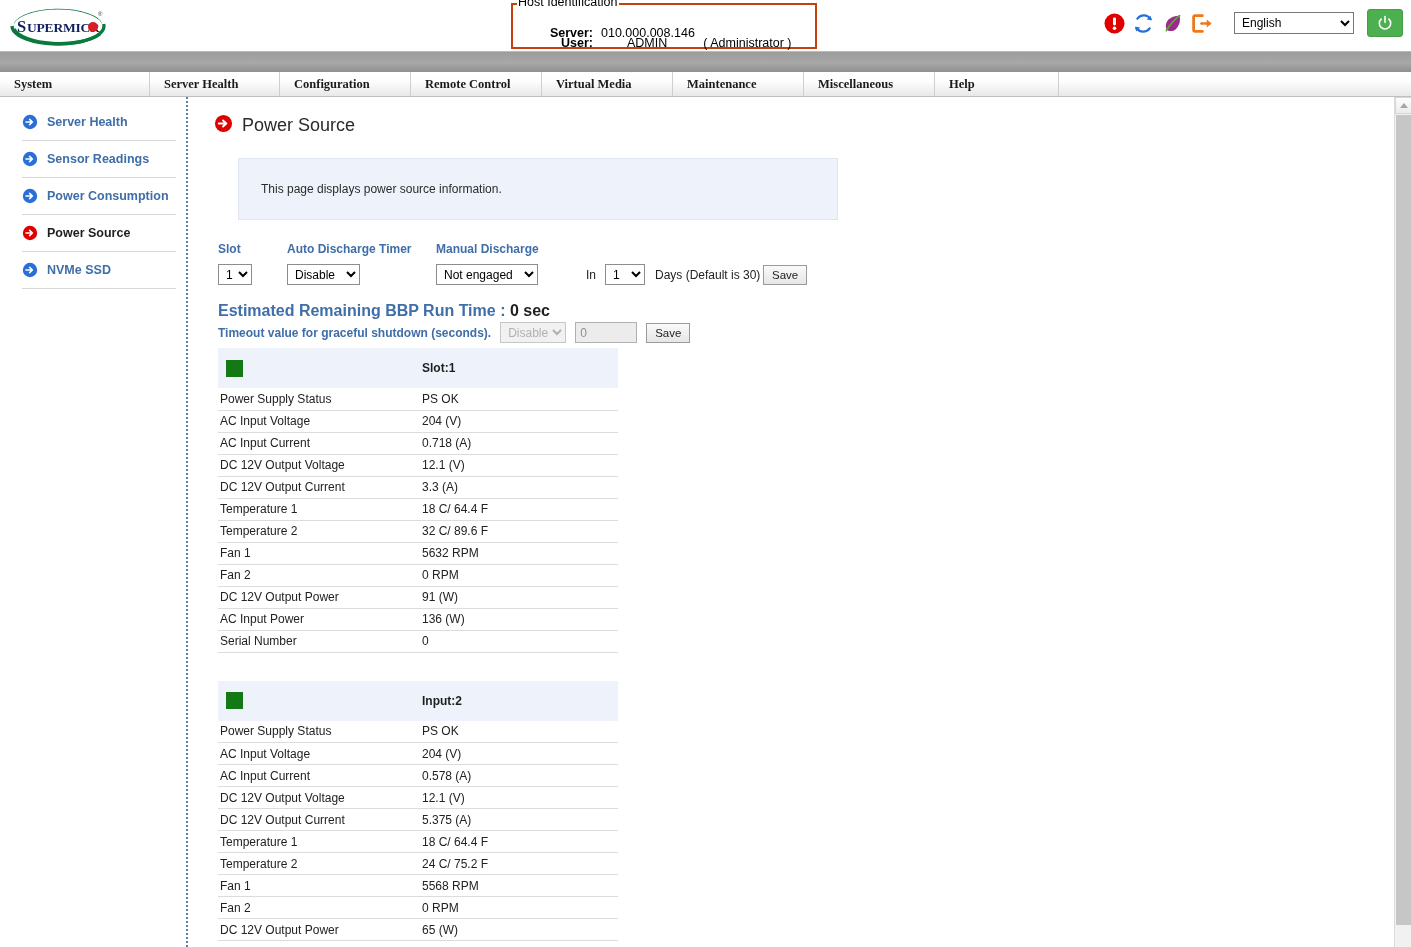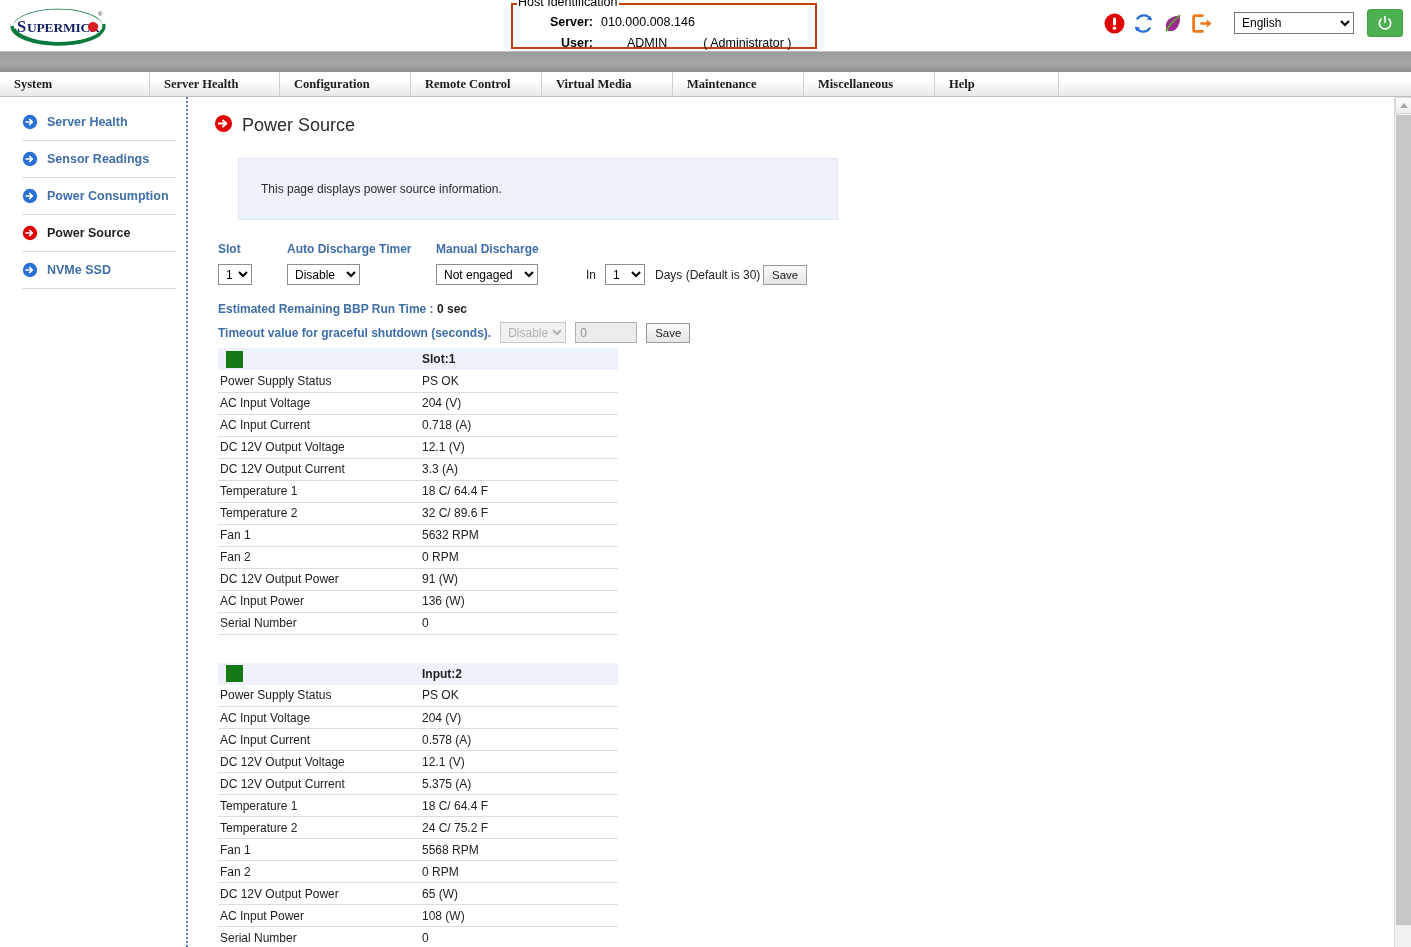--- a/index.html
+++ b/index.html
@@ -40,21 +40,21 @@
     color: #000;
     line-height: 13px;
   }
   .host-row {
     position: absolute;
     left: 0; right: 0;
     font-size: 12.5px;
     color: #000;
     white-space: nowrap;
   }
-  .host-row.r1 { top: 10px; }
+  .host-row.r1 { top: 21px; }
   .host-row.r2 { top: 31px; }
   .host-lbl {
     display: inline-block;
     width: 80px;
     text-align: right;
     font-weight: bold;
   }
   .host-val {
     display: inline-block;
     padding-left: 8px;
@@ -220,21 +220,21 @@
     background: linear-gradient(to bottom,#fafafa,#e6e6e6);
     color: #222;
     cursor: pointer;
   }
   .ctl-txt { font-size: 12px; color: #222; white-space: nowrap; }
 
   
   .bbp-area { margin-left: 30px; margin-top: 8px; position: relative; height: 46px; }
   .bbp-line1 {
     position: absolute; top: 0; left: 0;
-    font-size: 12px; font-weight: bold; color: #3f6ea8;
+    font-size: 16px; font-weight: bold; color: #3f6ea8;
     white-space: nowrap;
   }
   .bbp-line1 b { color: #1f1f1f; }
   .bbp-line2 {
     position: absolute; top: 20px; left: 0;
     display: flex; align-items: center; gap: 9px;
     white-space: nowrap;
   }
   .bbp-lbl { font-size: 12px; font-weight: bold; color: #3f6ea8; }
   .disabled-sel {
@@ -255,21 +255,21 @@
 
   
   .slot-table {
     margin-left: 30px;
     width: 400px;
     border-collapse: collapse;
     font-size: 12px;
   }
   .slot-table tr.head td {
     background: #eef3fb;
-    height: 22px;
+    height: 40px;
     font-weight: bold;
     color: #1f1f1f;
     padding: 0 0 0 2px;
     border: none;
   }
   .slot-table td {
     height: 22px;
     border-bottom: 1px solid #dcdcdc;
     color: #222;
     padding: 0 0 0 2px;

